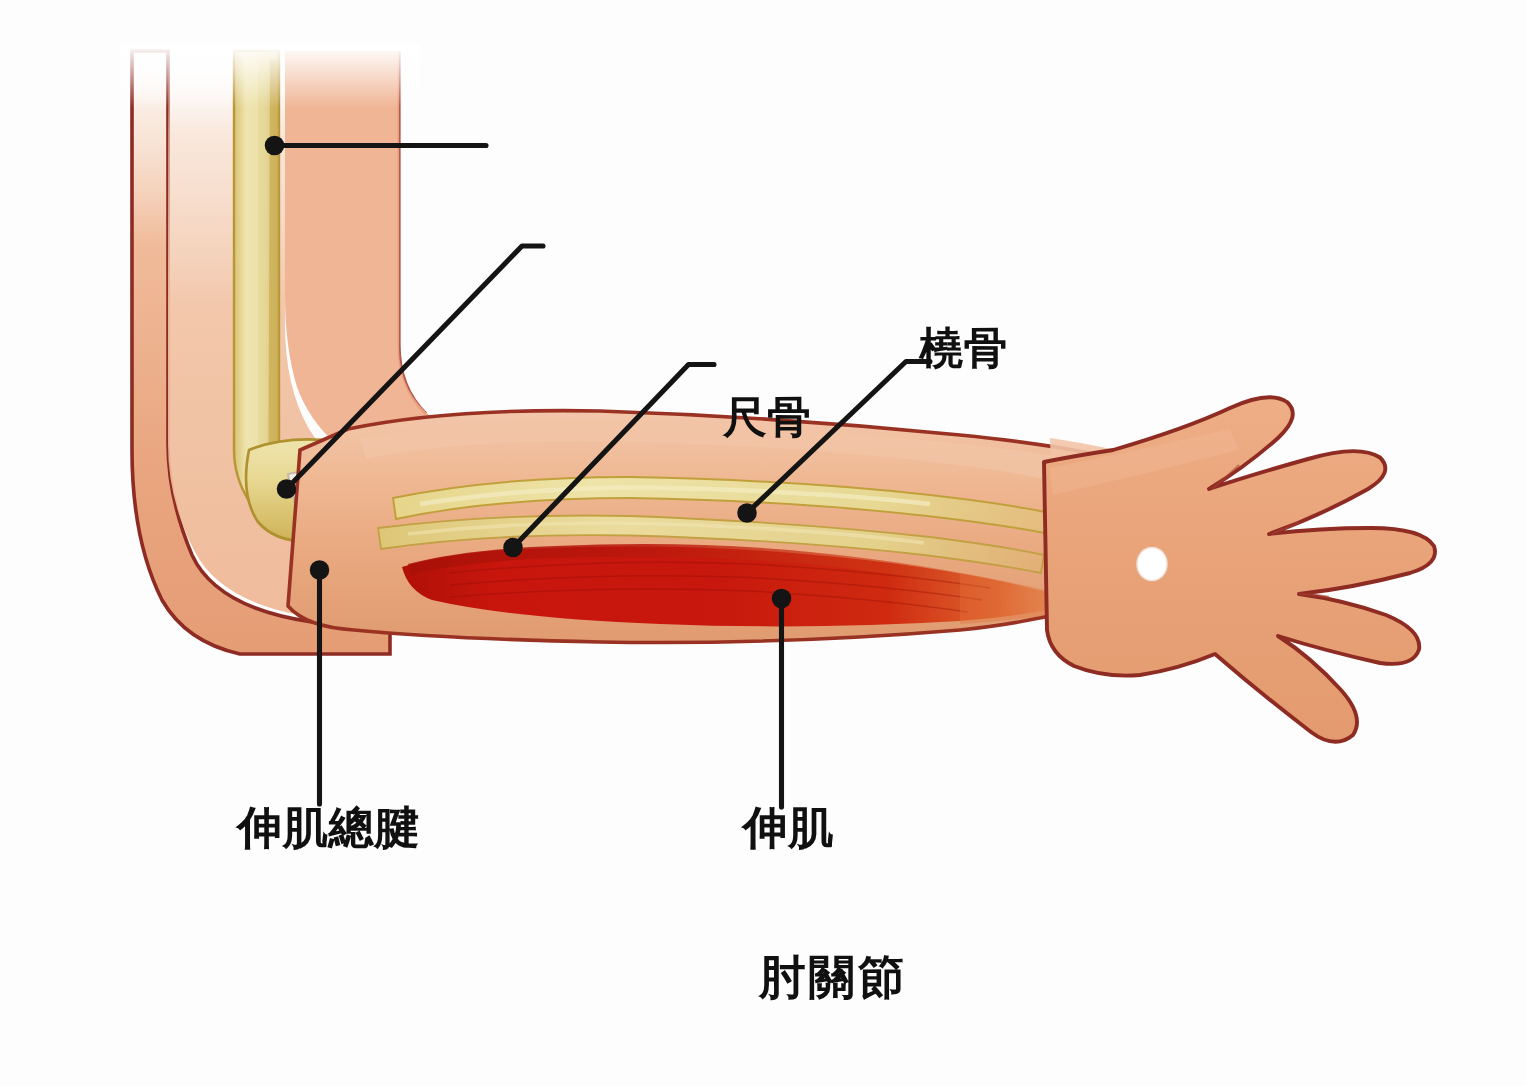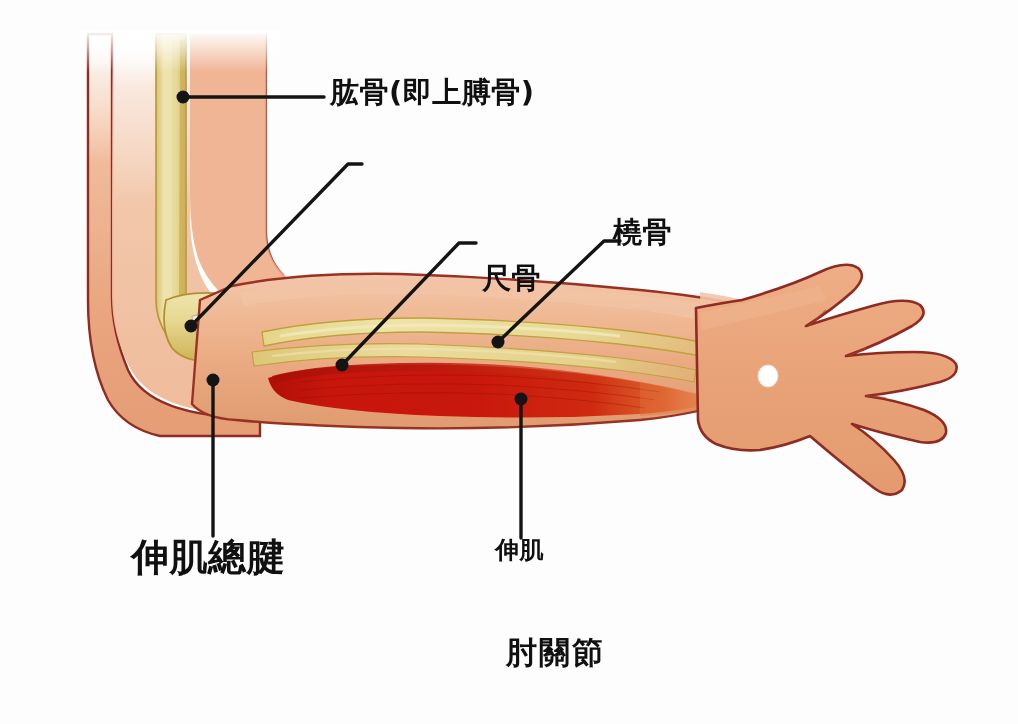--- a/index.html
+++ b/index.html
@@ -33,22 +33,22 @@
     font-weight: bold;
     color: #101010;
     white-space: nowrap;
     letter-spacing: 0.5px;
     line-height: 1;
   }
   .lbl-humerus      { left: 330px; top: 78px;  font-size: 29px; }
   .lbl-epicondyle   { left: 364px; top: 141px; font-size: 29px; }
   .lbl-ulna         { left: 482px; top: 220px; font-size: 29px; margin-top: 44px; }
   .lbl-radius       { left: 613px; top: 218px; font-size: 29px; }
-  .lbl-tendon       { left: 131px; top: 538px; font-size: 38px; }
-  .lbl-extensor     { left: 495px; top: 538px; font-size: 24px; }
+  .lbl-tendon       { left: 158px; top: 538px; font-size: 30px; }
+  .lbl-extensor     { left: 495px; top: 538px; font-size: 30px; }
   .lbl-title        { left: 466px; top: 637px; font-size: 31px; letter-spacing: 2px; margin-left: 40px; }
 </style>
 </head>
 <body>
 
 <div id="figure">
 
   <svg id="art" viewBox="0 0 1018 724" xmlns="http://www.w3.org/2000/svg">
     <defs>
       <linearGradient id="gUpperArm" x1="0" y1="0" x2="0" y2="1">
@@ -263,21 +263,20 @@
         <circle cx="213" cy="380" r="6.5" stroke="none"></circle>
       </g>
 
       <g>
         <line x1="521" y1="399" x2="521" y2="538"></line>
         <circle cx="521" cy="399" r="6.5" stroke="none"></circle>
       </g>
     </g>
   </svg>
 
-  <div class="label lbl-humerus">肱骨(即上膊骨)</div>
 
 
   <div class="label lbl-ulna">尺骨</div>
 
   <div class="label lbl-radius">橈骨</div>
 
   <div class="label lbl-tendon">伸肌總腱</div>
 
   <div class="label lbl-extensor">伸肌</div>
 

